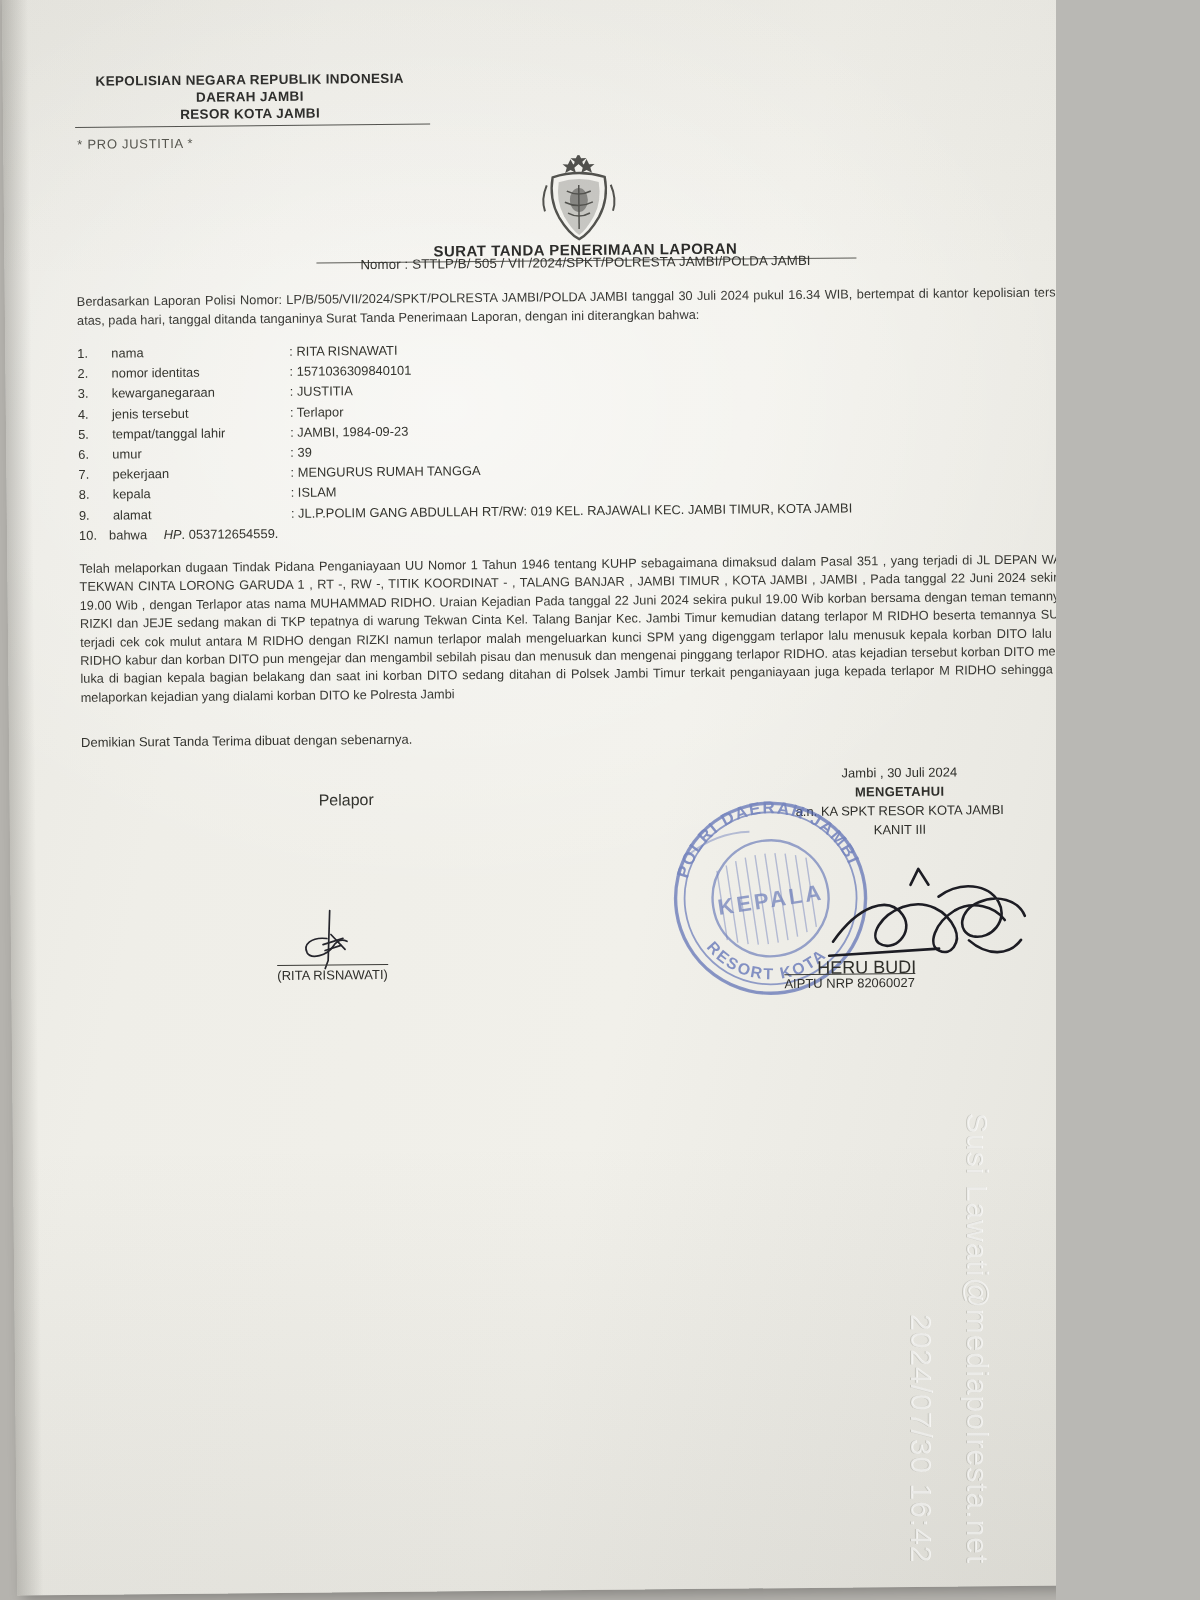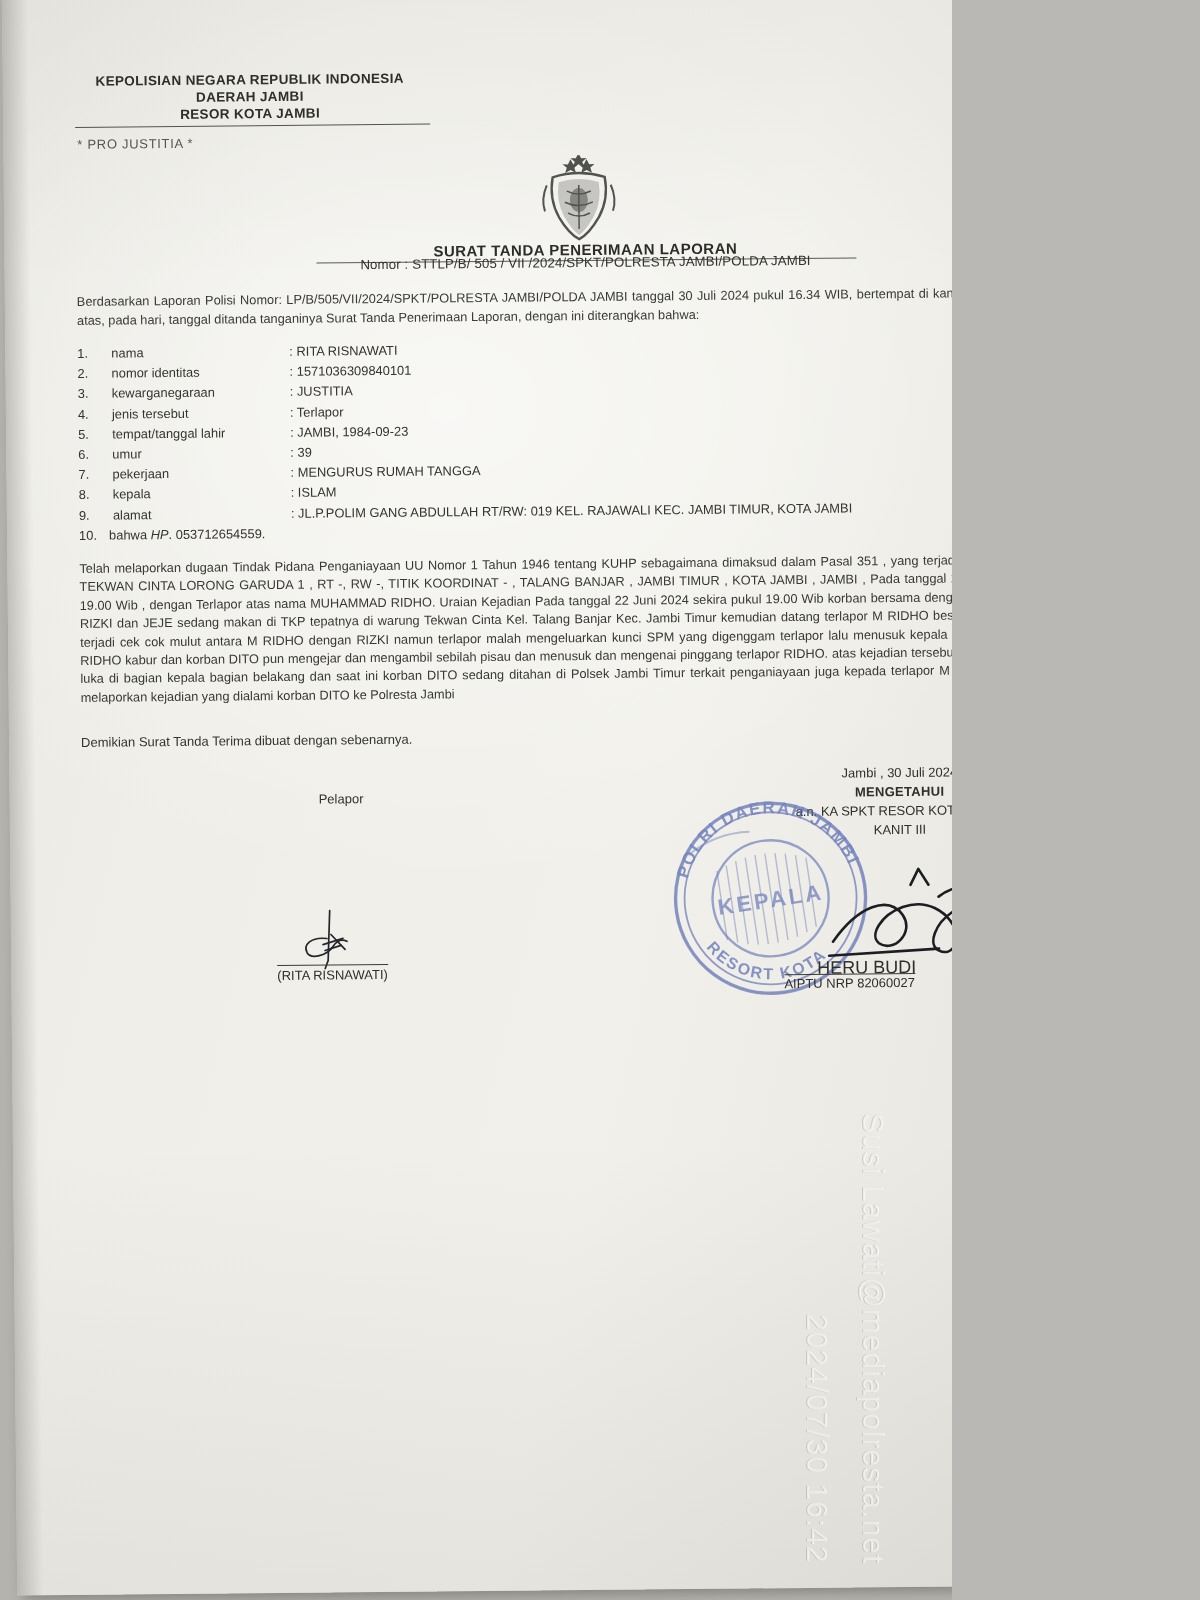--- a/index.html
+++ b/index.html
@@ -6,21 +6,21 @@
   * { box-sizing: border-box; }
   html, body {
     margin: 0; padding: 0;
     width: 1200px; height: 1600px;
     background: #b9b8b4;
     font-family: "Liberation Sans", sans-serif;
     overflow: hidden;
   }
   #page {
     position: relative;
-    width: 952px; height: 1600px;
+    width: 1056px; height: 1600px;
     background: #b5b3ae;
     overflow: hidden;
   }
   
   #paper {
     position: absolute;
     left: 8px; top: -10px;
     width: 1162px; height: 1600px;
     background: linear-gradient(103deg, #e9e8e2 0%, #efeee8 22%, #f1f0ea 55%, #eae9e3 78%, #e2e1da 100%);
     transform: rotate(-0.55deg);
@@ -127,21 +127,21 @@
     left: 72px; top: 349px;
     width: 1000px;
     font-size: 12.9px;
     color: #35352f;
   }
   .idrow { position: relative; height: 20.2px; line-height: 20.2px; white-space: nowrap; }
   .idnum { position: absolute; left: 0; width: 26px; text-align: left; }
   .idlabel { position: absolute; left: 34px; }
   .idvalue { position: absolute; left: 212px; }
   .idrow.last .idlabel { left: 30px; }
-  .idrow.last em { font-style: italic; }
+  .idrow.last em { font-style: italic; margin-left: 13px; }
 
   
   .narrative {
     position: absolute;
     left: 72px; top: 565px;
     width: 1020px;
     font-size: 12.75px;
     line-height: 18.4px;
     text-align: justify;
     color: #383833;
@@ -150,21 +150,21 @@
     position: absolute;
     left: 72px; top: 740px;
     font-size: 13px;
     color: #34342f;
   }
 
   
   .pelapor-label {
     position: absolute;
     left: 309px; top: 799px;
-    font-size: 13px;
+    font-size: 16px;
     color: #33332e;
   }
   .pelapor-name {
     position: absolute;
     left: 266px; top: 972px;
     font-size: 13px;
     color: #2f2f2b;
     border-top: 1.1px solid #3a3a36;
     padding-top: 2px;
   }

